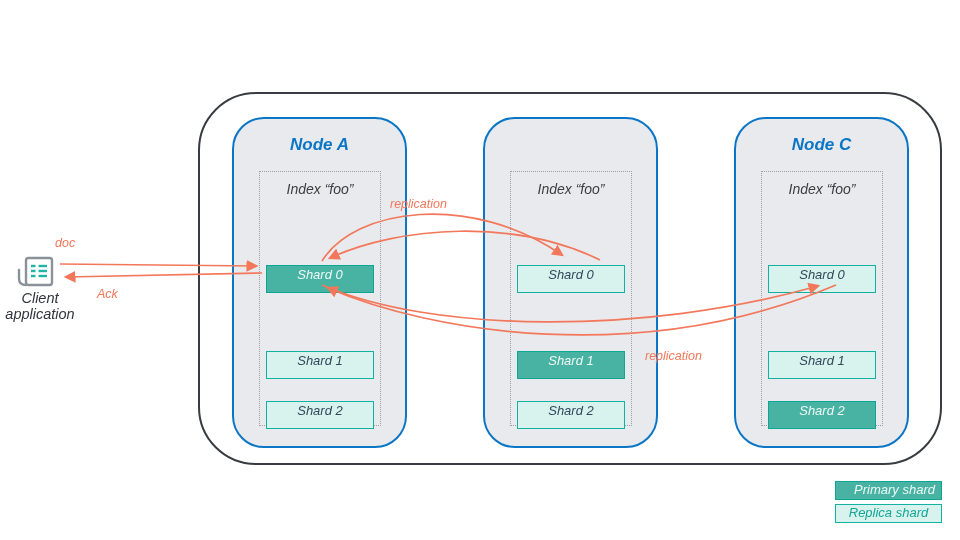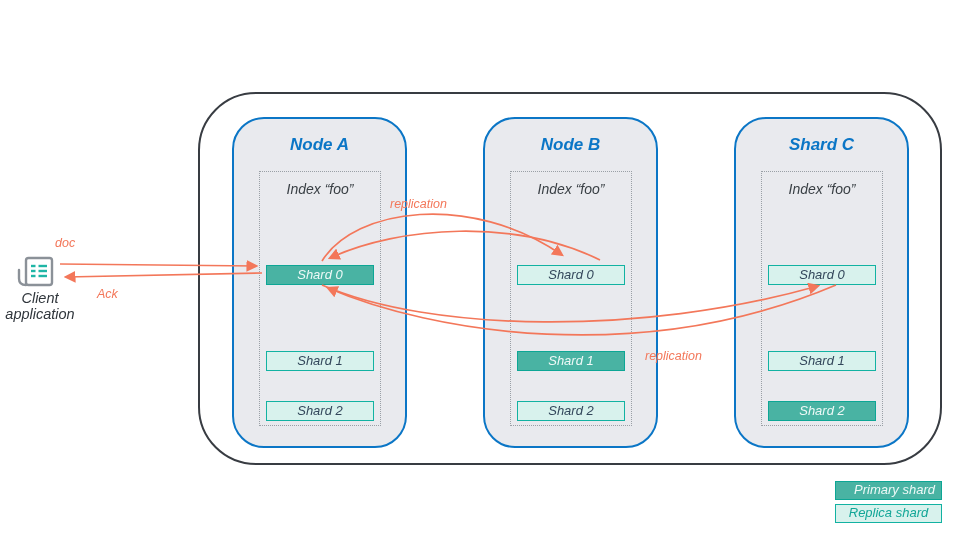--- a/index.html
+++ b/index.html
@@ -24,21 +24,21 @@
   .outer-box{position:absolute;left:198px;top:92px;width:744px;height:373px;
     border:2px solid var(--outer_border);border-radius:58px;background:#fff;}
 
   .node{position:absolute;top:117px;width:175px;height:331px;background:var(--node_fill);
     border:2px solid var(--node_blue);border-radius:32px;}
   .node-title{margin-top:16px;text-align:center;font-size:17px;font-weight:700;color:var(--node_blue);}
   .index-box{position:absolute;left:25px;top:52px;width:122px;height:255px;
     border:1.5px dotted var(--dashed_gray);}
   .index-label{margin-top:9px;text-align:center;font-size:14px;color:#3a4045;}
 
-  .shard{position:absolute;left:32px;width:108px;height:20px;text-align:center;
+  .shard{position:absolute;left:32px;width:108px;height:28px;text-align:center;
     font-size:13px;line-height:17px;border:1.5px solid transparent;}
   .shard[data-type="primary"]{background:var(--primary_fill);border-color:var(--primary_border);color:var(--primary_text);}
   .shard[data-type="replica"]{background:var(--replica_fill);border-color:var(--replica_border);color:var(--replica_text);}
   .shard.s0{top:146px;} .shard.s1{top:232px;} .shard.s2{top:282px;}
 
   .flow-label{position:absolute;color:var(--accent_orange);font-size:12.5px;line-height:1.16;}
   .client-label{position:absolute;left:0px;top:290px;width:80px;text-align:center;
     font-size:14.5px;line-height:1.12;color:var(--dark_text);}
   .client-icon{position:absolute;left:14px;top:254px;}
 
@@ -63,31 +63,30 @@
     <div class="node-title">Node A</div>
     <div class="index-box">
       <div class="index-label">Index “foo”</div>
     </div>
     <div class="shard s0" data-type="primary">Shard 0</div>
     <div class="shard s1" data-type="replica">Shard 1</div>
     <div class="shard s2" data-type="replica">Shard 2</div>
   </div>
 
   <div class="node" style="left:483px;">
-    <div class="node-title">Node B</div>
     <div class="index-box">
       <div class="index-label">Index “foo”</div>
     </div>
     <div class="shard s0" data-type="replica">Shard 0</div>
     <div class="shard s1" data-type="primary">Shard 1</div>
     <div class="shard s2" data-type="replica">Shard 2</div>
   </div>
 
   <div class="node" style="left:734px;">
-    <div class="node-title">Shard C</div>
+    <div class="node-title">Node C</div>
     <div class="index-box">
       <div class="index-label">Index “foo”</div>
     </div>
     <div class="shard s0" data-type="replica">Shard 0</div>
     <div class="shard s1" data-type="replica">Shard 1</div>
     <div class="shard s2" data-type="primary">Shard 2</div>
   </div>
 
   <div class="client-icon">
     <svg width="46" height="40" viewBox="0 0 46 40">

